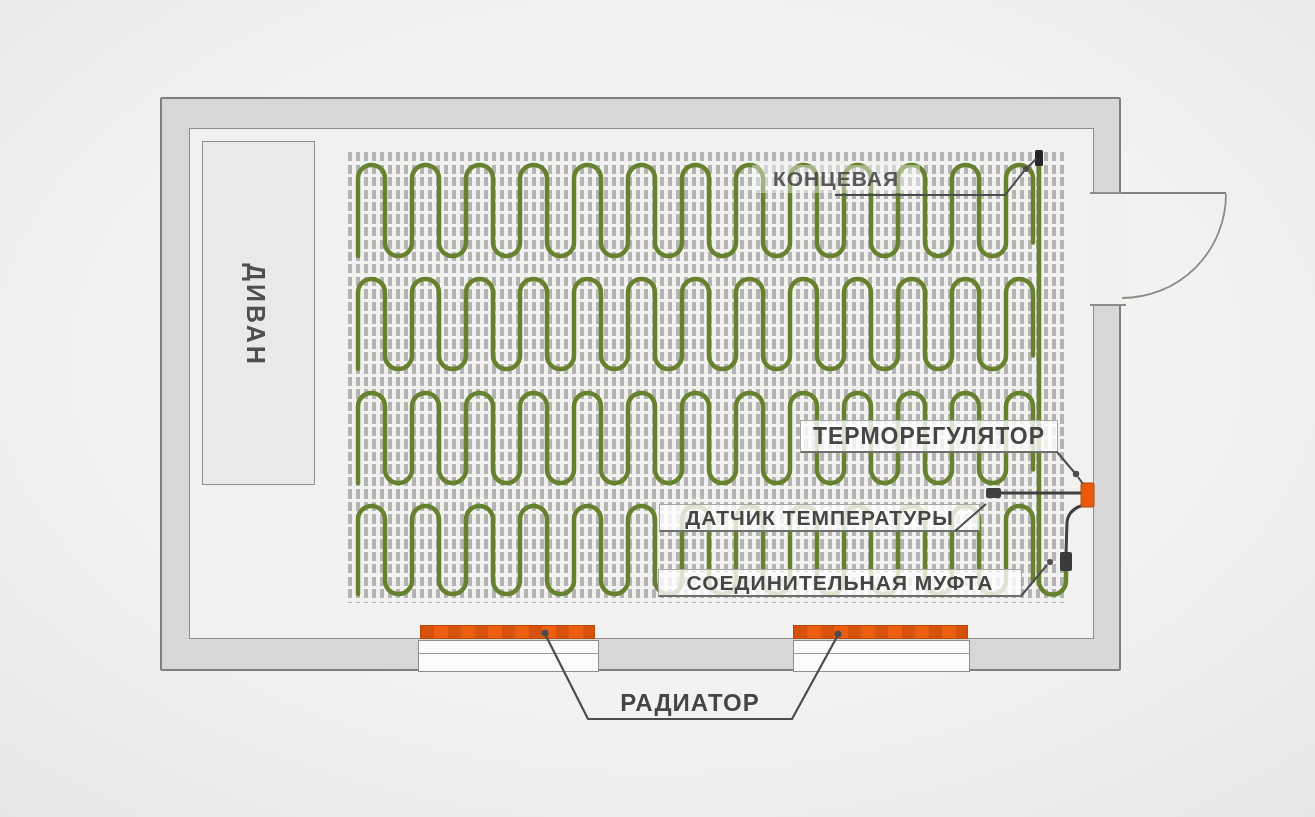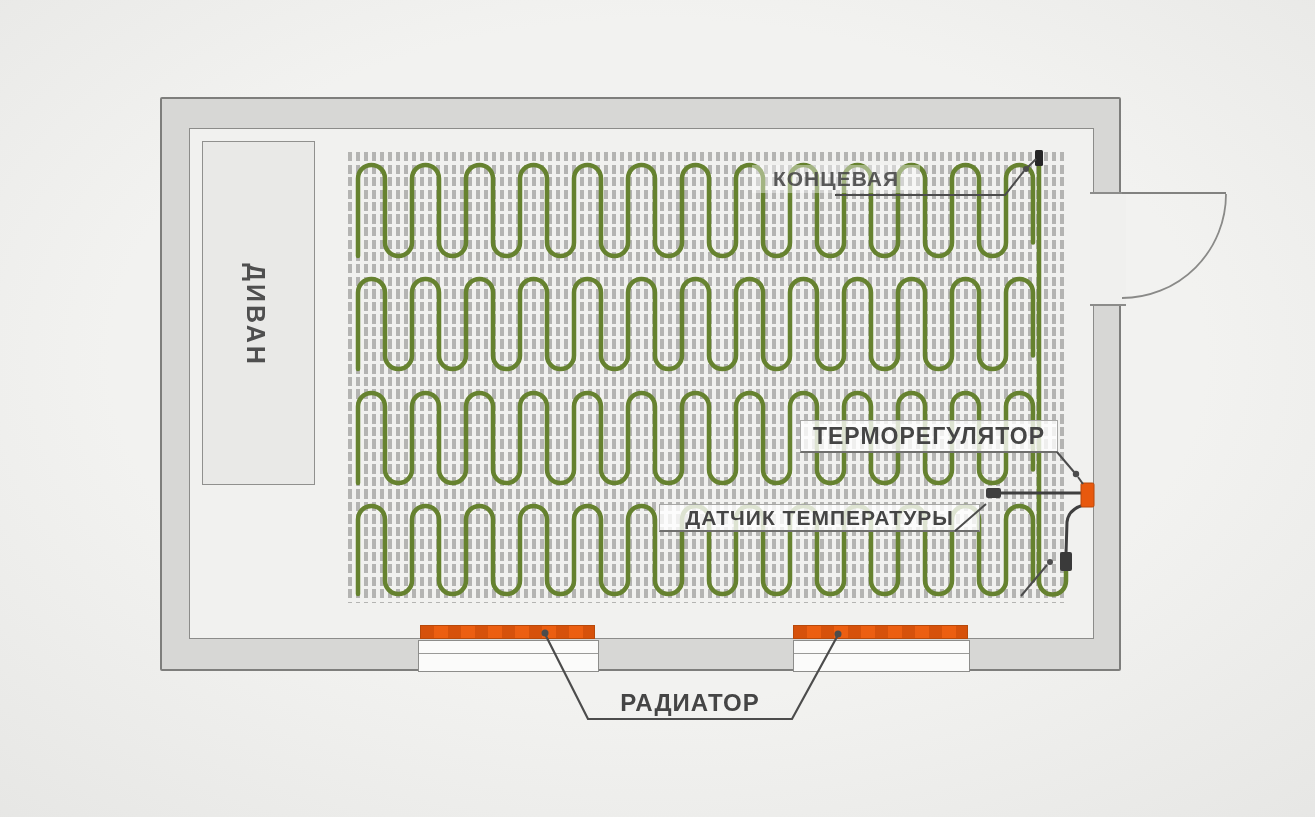--- a/index.html
+++ b/index.html
@@ -119,20 +119,21 @@
     <rect x="1060" y="552" width="12" height="19" rx="2" fill="#3a3a3a"></rect>
 
     <rect x="1081" y="483" width="13" height="24" rx="1.5" stroke="#b8490a" stroke-width="1" fill="#e8590e"></rect>
 
     <line x1="1122" y1="193" x2="1226" y2="193" stroke="#828280" stroke-width="2.2"></line>
     <path d="M 1226 194 A 104 104 0 0 1 1122 298" fill="none" stroke="#8a8a88" stroke-width="1.8"></path>
   </svg>
 
   <div class="lbl band lbl-thermostat">ТЕРМОРЕГУЛЯТОР</div>
   <div class="lbl band lbl-sensor">ДАТЧИК ТЕМПЕРАТУРЫ</div>
+  <div class="lbl band lbl-coupling">СОЕДИНИТЕЛЬНАЯ МУФТА</div>
   <div class="lbl lbl-radiator">РАДИАТОР</div>
   <div class="lbl lbl-endcap">КОНЦЕВАЯ</div>
   <div class="abs sofa-label">ДИВАН</div>
 
   <svg class="layer">
 
     <path d="M 835 195 L 1005 195 L 1024 171" fill="none" stroke="#4c4c4c" stroke-width="2"></path>
     <circle cx="1026" cy="169" r="3" fill="#4c4c4c"></circle>
     <line x1="1028" y1="167" x2="1036" y2="159" stroke="#4c4c4c" stroke-width="2"></line>
 

